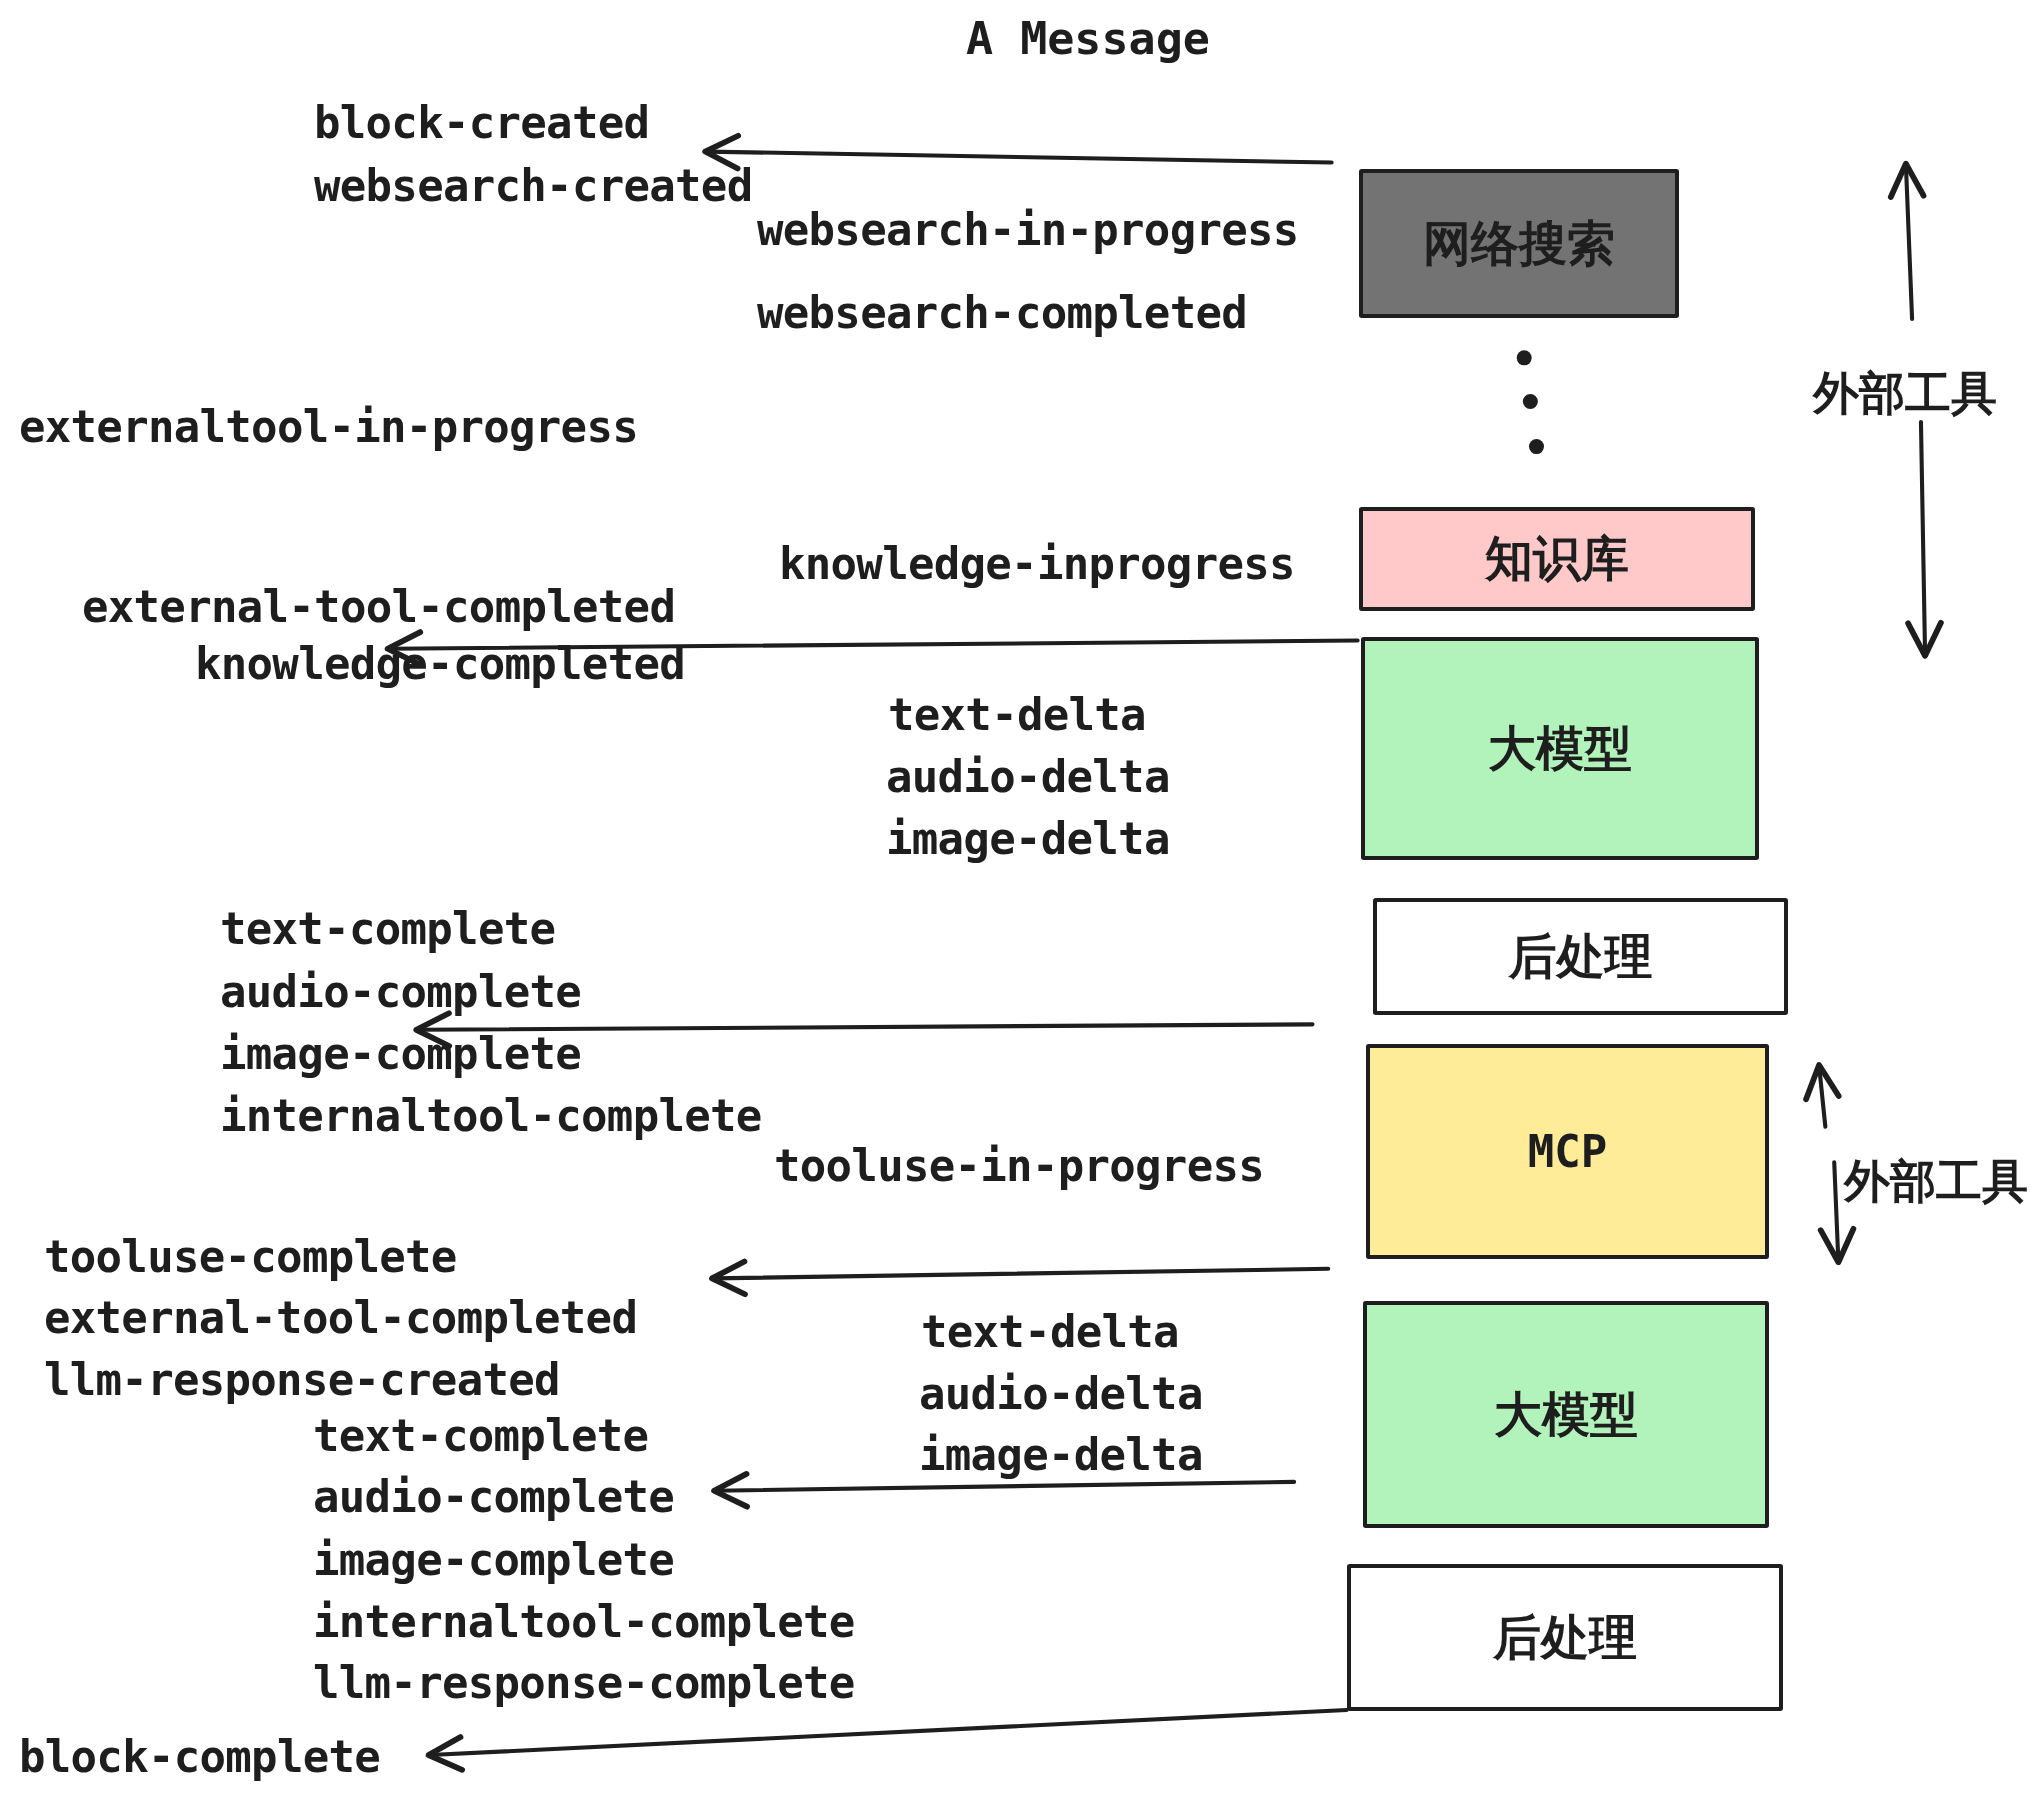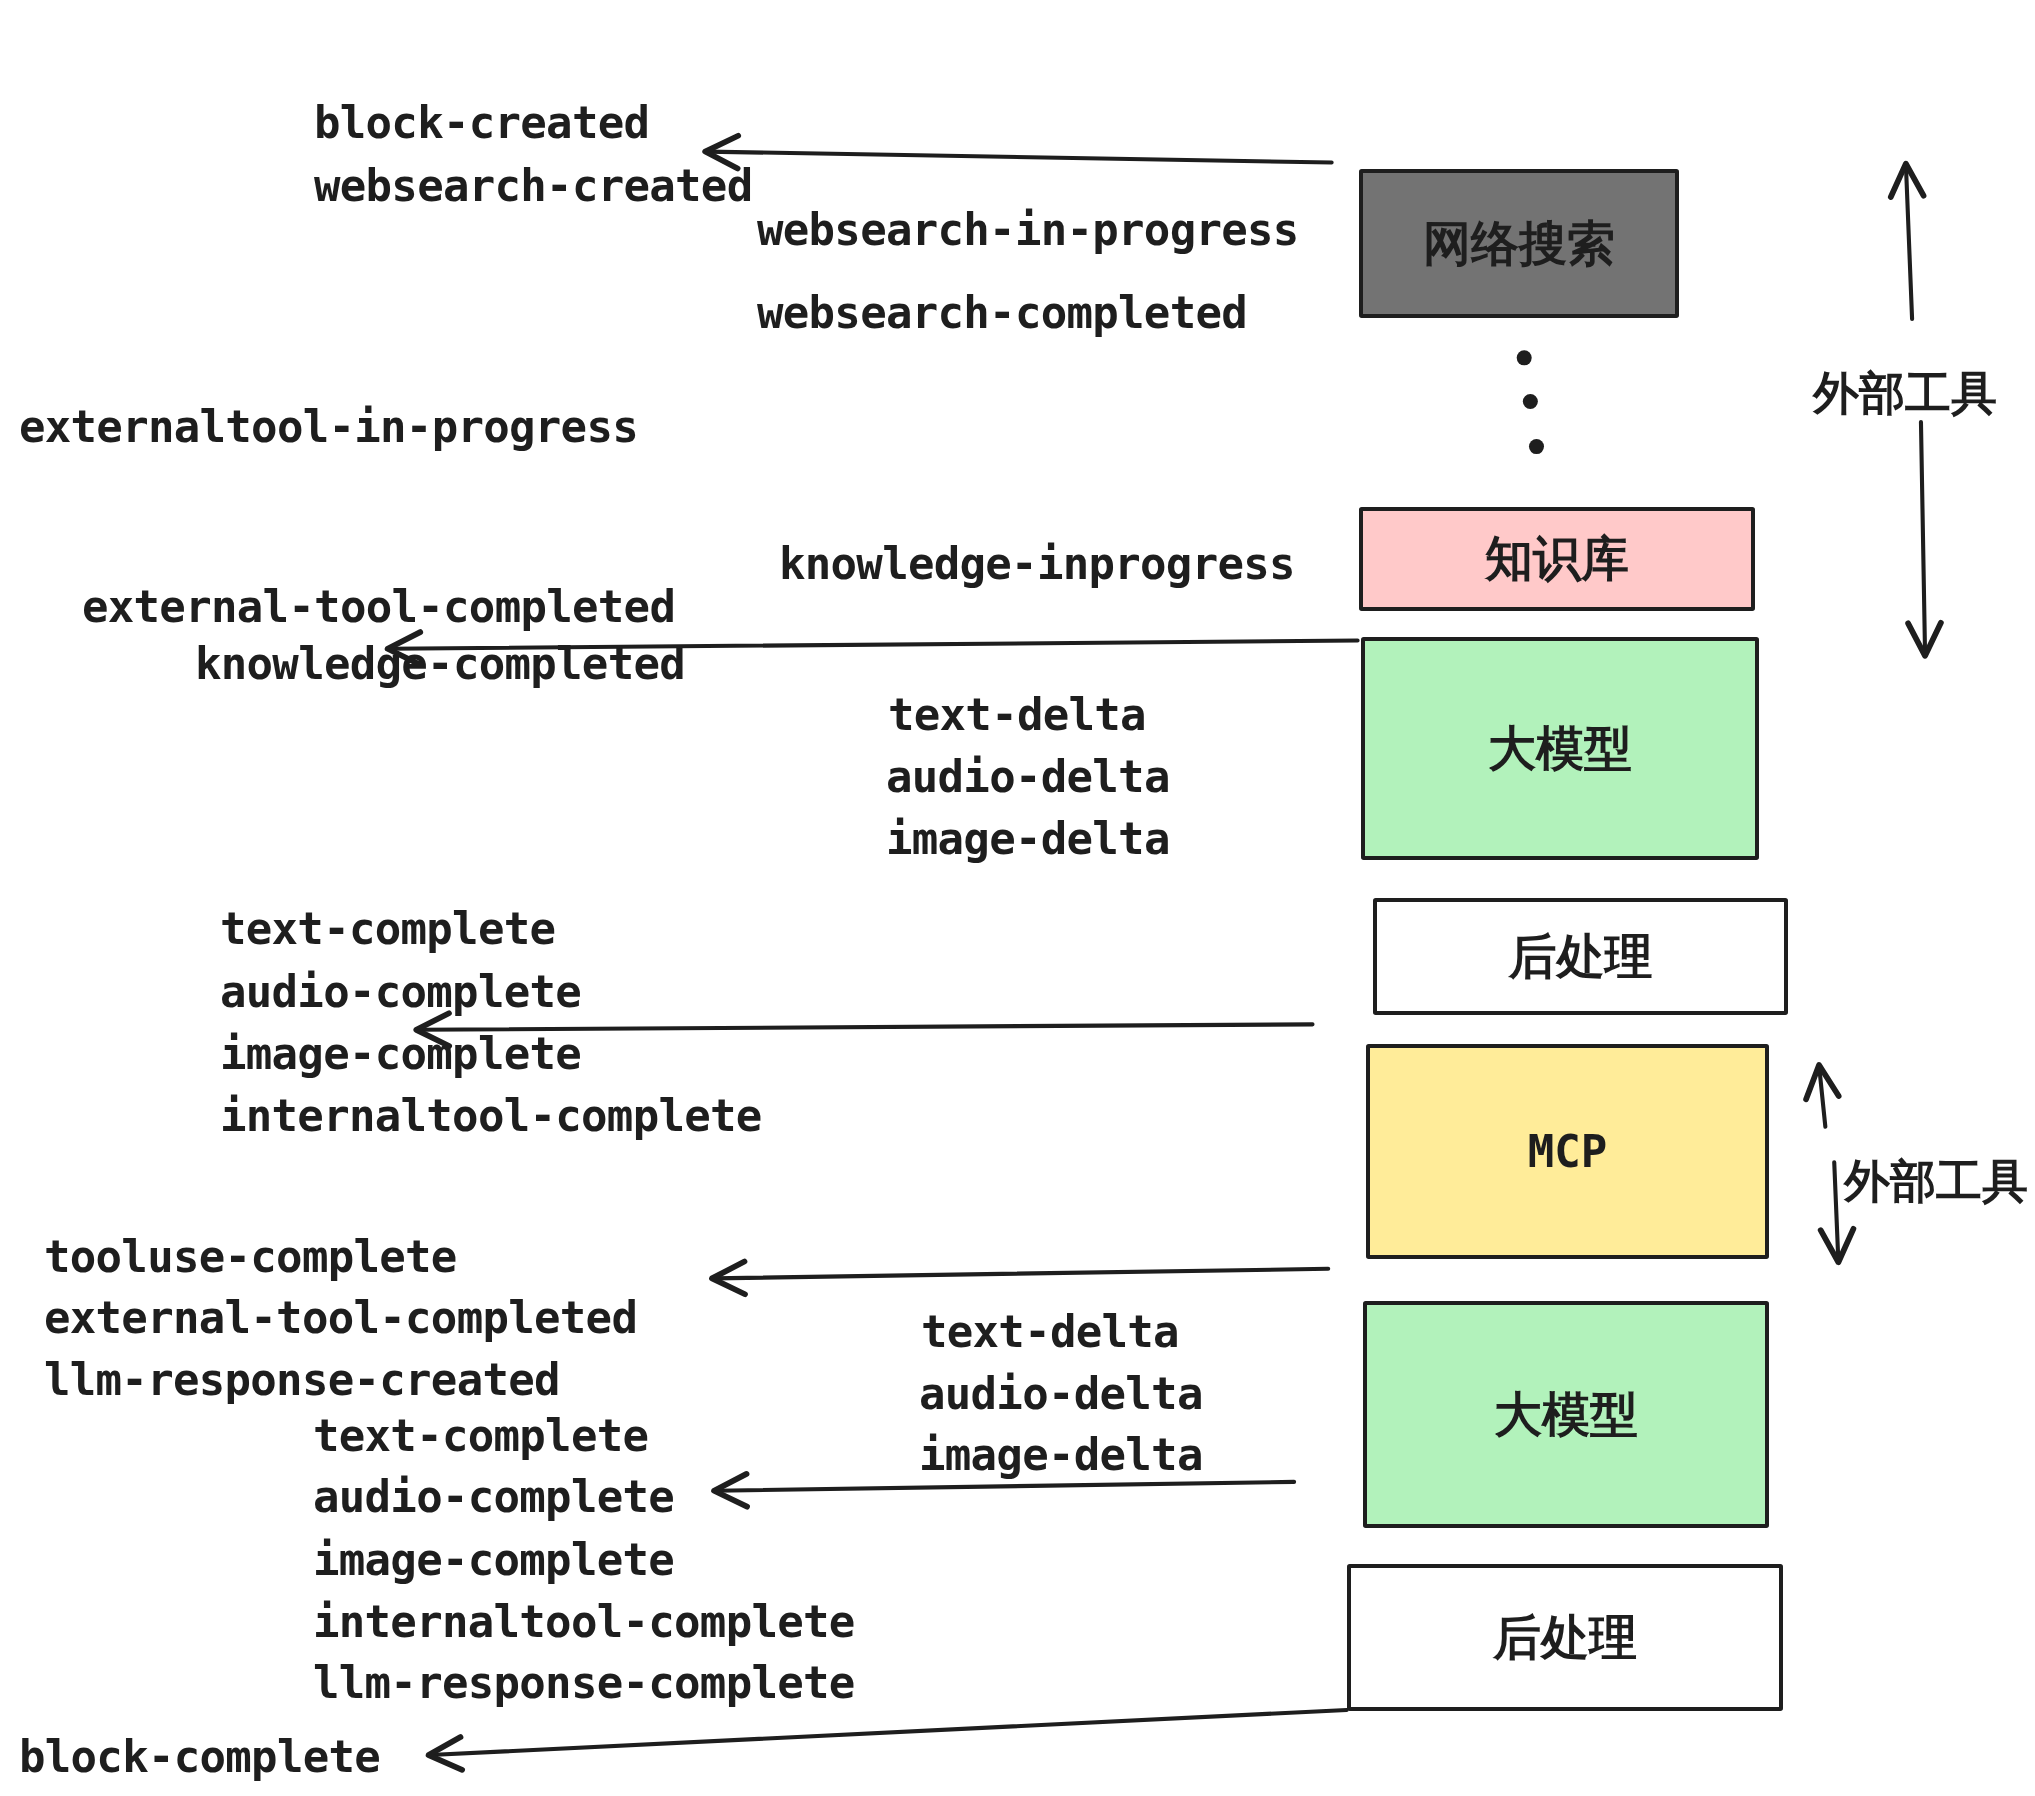--- a/index.html
+++ b/index.html
@@ -58,36 +58,38 @@
     position:absolute;
     left:0;top:0;
     pointer-events:none;
   }
 </style>
 </head>
 <body>
 
 <div id="canvas">
 
+  <div class="title" style="left:966px;top:8.2px;">A Message</div>
 
   <div class="evt" style="left:314px;top:92px;">block-created</div>
   <div class="evt" style="left:314px;top:155px;">websearch-created</div>
   <div class="evt" style="left:757px;top:199px;">websearch-in-progress</div>
   <div class="evt" style="left:757px;top:282px;">websearch-completed</div>
   <div class="evt" style="left:19px;top:396px;">externaltool-in-progress</div>
   <div class="evt" style="left:82px;top:576px;">external-tool-completed</div>
   <div class="evt" style="left:779px;top:533px;">knowledge-inprogress</div>
   <div class="evt" style="left:195px;top:633px;">knowledge-completed</div>
   <div class="evt" style="left:888px;top:684px;">text-delta</div>
   <div class="evt" style="left:886px;top:746px;">audio-delta</div>
   <div class="evt" style="left:886px;top:808px;">image-delta</div>
   <div class="evt" style="left:220px;top:898px;">text-complete</div>
   <div class="evt" style="left:220px;top:961px;">audio-complete</div>
   <div class="evt" style="left:220px;top:1023px;">image-complete</div>
   <div class="evt" style="left:220px;top:1085px;">internaltool-complete</div>
+  <div class="evt" style="left:774px;top:1135px;">tooluse-in-progress</div>
   <div class="evt" style="left:44px;top:1226px;">tooluse-complete</div>
   <div class="evt" style="left:44px;top:1287px;">external-tool-completed</div>
   <div class="evt" style="left:44px;top:1349px;">llm-response-created</div>
   <div class="evt" style="left:921px;top:1301px;">text-delta</div>
   <div class="evt" style="left:919px;top:1363px;">audio-delta</div>
   <div class="evt" style="left:919px;top:1424px;">image-delta</div>
   <div class="evt" style="left:313px;top:1405px;">text-complete</div>
   <div class="evt" style="left:313px;top:1466px;">audio-complete</div>
   <div class="evt" style="left:313px;top:1529px;">image-complete</div>
   <div class="evt" style="left:313px;top:1591px;">internaltool-complete</div>

